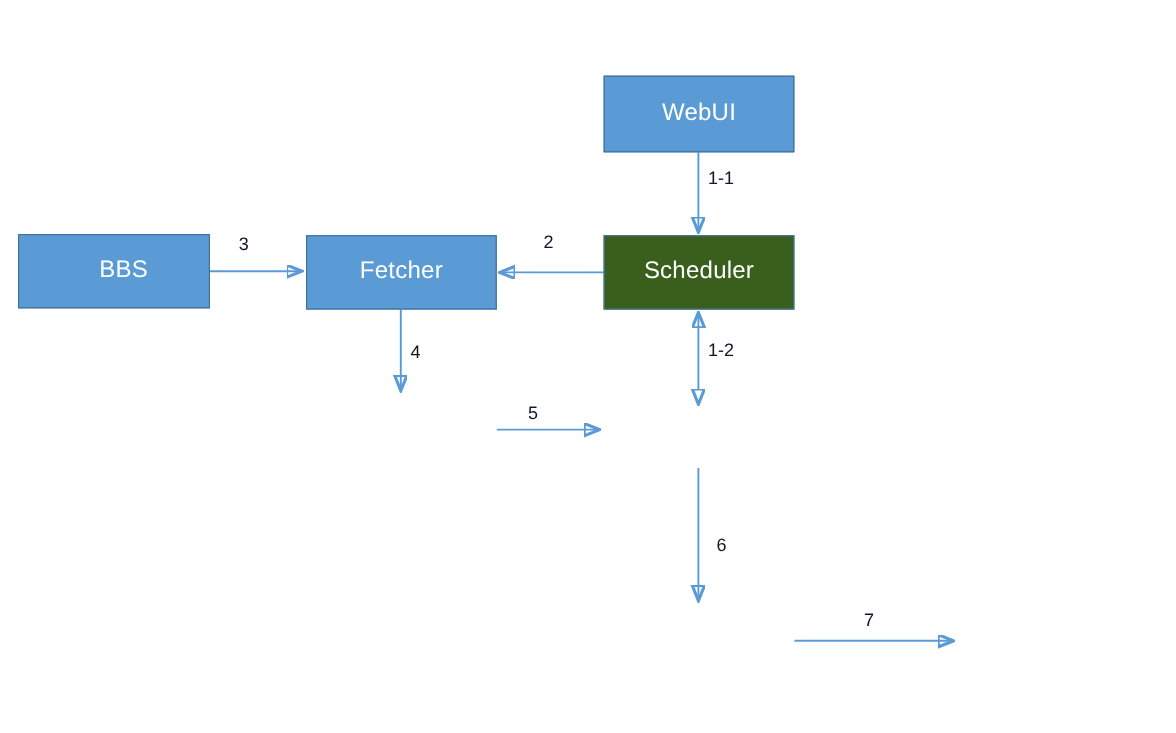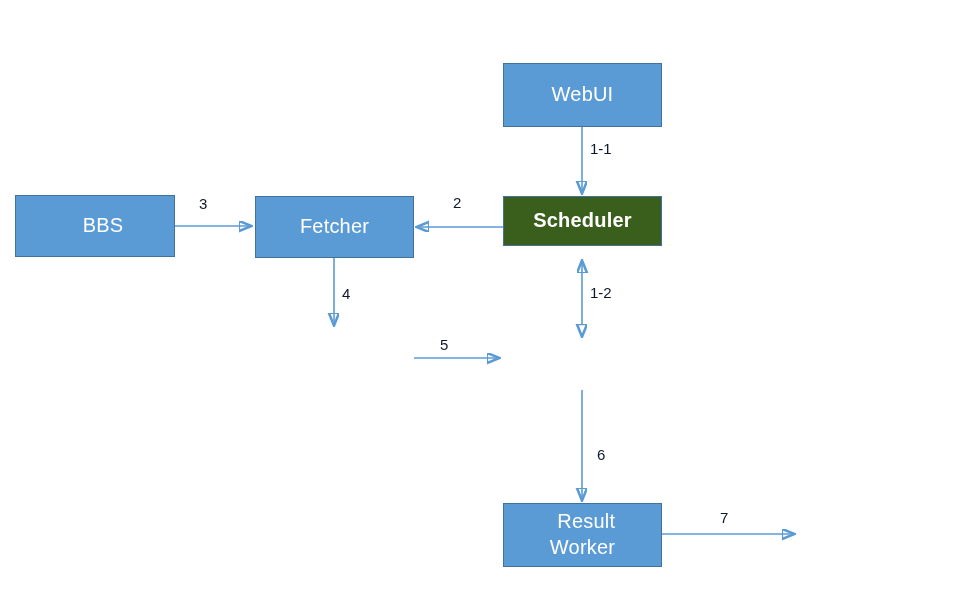--- a/index.html
+++ b/index.html
@@ -89,30 +89,28 @@
 
     <line x1="582" y1="325" x2="582" y2="261" marker-end="url(#arrowEnd)" marker-start="url(#arrowStart)"></line>
 
     <line x1="582" y1="390" x2="582" y2="500" marker-end="url(#arrowEnd)"></line>
 
     <line x1="662" y1="534" x2="794" y2="534" marker-end="url(#arrowEnd)"></line>
   </svg>
 
   <div class="node" style="left:503px; top:63px; width:159px; height:64px;">WebUI</div>
 
-  <div class="node green" style="left:503px; top:196px; width:159px; height:50px;font-weight:bold;">Scheduler</div>
+  <div class="node green" style="left:503px; top:196px; width:159px; height:62px;">Scheduler</div>
 
   <div class="node" style="left:15px; top:195px; width:160px; height:62px;padding-left:16px;">BBS</div>
 
   <div class="node" style="left:255px; top:196px; width:159px; height:62px;">Fetcher</div>
 
 
 
-  <div class="node" style="left:503px; top:503px; width:159px; height:64px;">Result
-Worker</div>
 
 
   <div class="edge-label" style="left:590px; top:141px;">1-1</div>
 
   <div class="edge-label" style="left:453px; top:195px;">2</div>
 
   <div class="edge-label" style="left:199px; top:196px;">3</div>
 
   <div class="edge-label" style="left:342px; top:286px;">4</div>
 

